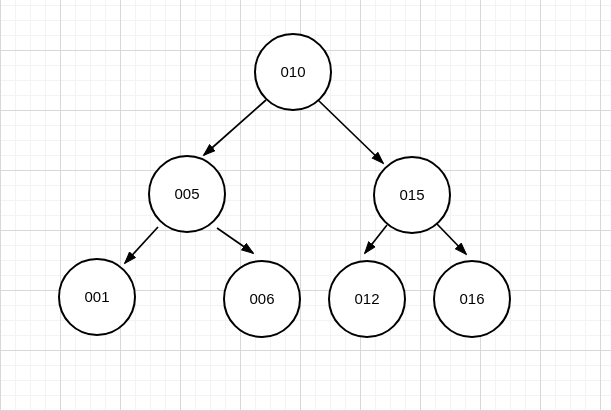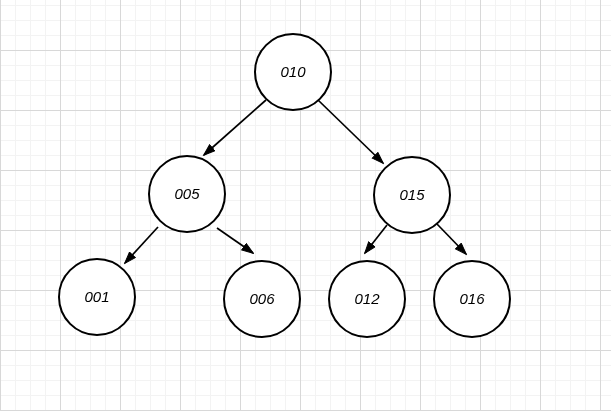--- a/index.html
+++ b/index.html
@@ -6,21 +6,20 @@
     margin: 0;
     padding: 0;
     font-family: "Liberation Sans", sans-serif;
   }
   #canvas {
     position: relative;
     width: 611px;
     height: 411px;
     overflow: hidden;
     background-color: #ffffff;
-    font-style: italic;
   }
   #tree-svg {
     position: absolute;
     left: 0;
     top: 0;
     display: block;
   }
   #tree-svg text {
     font-family: "Liberation Sans", sans-serif;
     text-anchor: middle;

